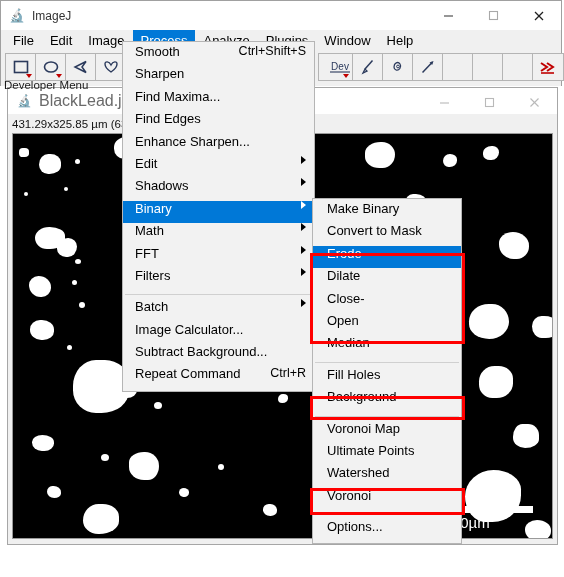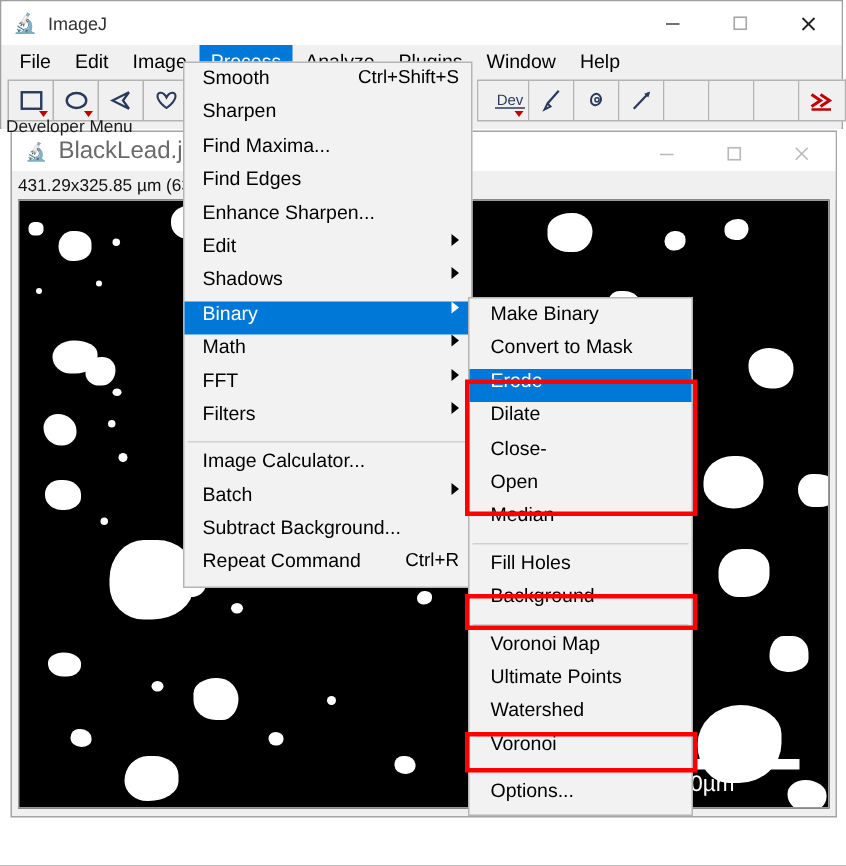--- a/index.html
+++ b/index.html
@@ -496,25 +496,25 @@
     <div class="menu-item">
       <span>FFT</span>
       <span class="submenu-arrow"></span>
     </div>
     <div class="menu-item">
       <span>Filters</span>
       <span class="submenu-arrow"></span>
     </div>
     <div class="menu-sep"></div>
     <div class="menu-item">
+      <span>Batch</span>
+      <span class="submenu-arrow"></span>
+    </div>
+    <div class="menu-item">
       <span>Image Calculator...</span>
-    </div>
-    <div class="menu-item">
-      <span>Batch</span>
-      <span class="submenu-arrow"></span>
     </div>
     <div class="menu-item">
       <span>Subtract Background...</span>
     </div>
     <div class="menu-item">
       <span>Repeat Command</span>
       <span class="accel">Ctrl+R</span>
     </div>
   </div>
 

